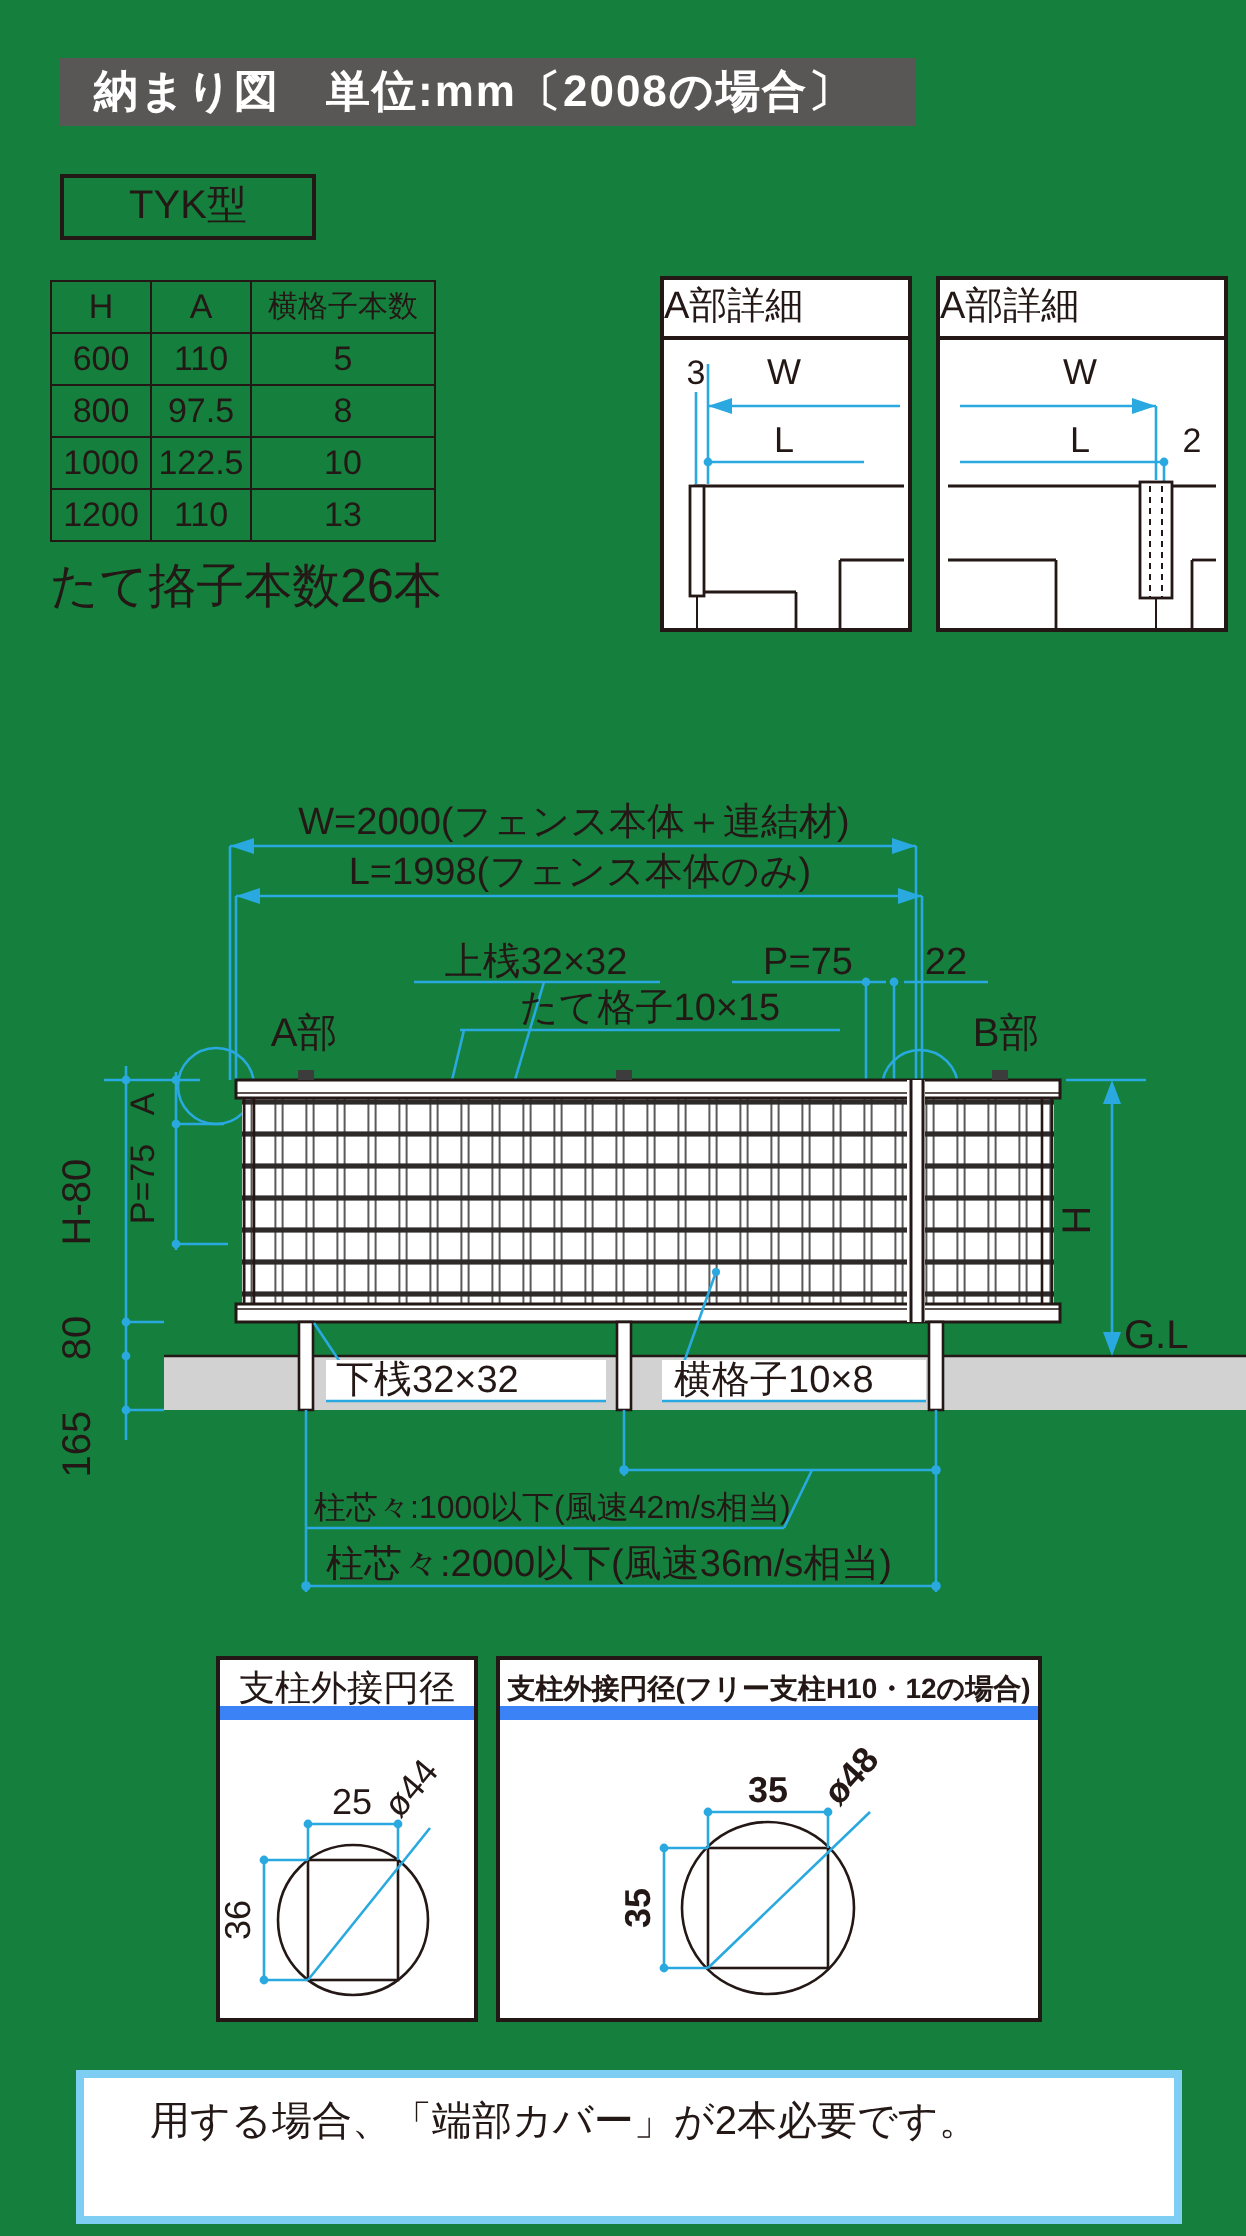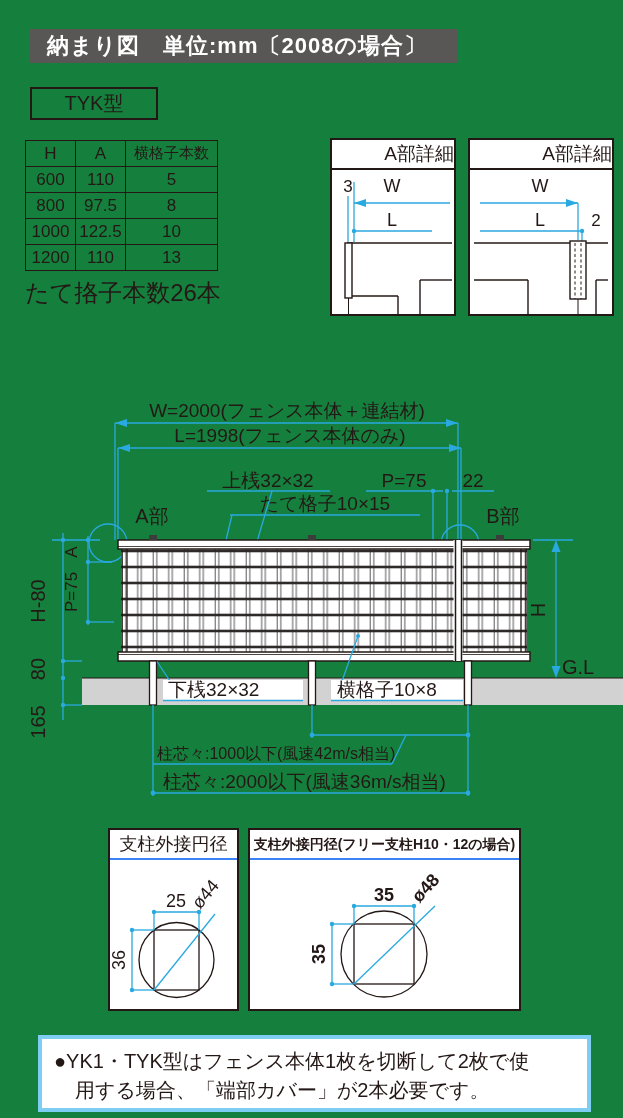--- a/index.html
+++ b/index.html
@@ -15,31 +15,31 @@
   table.spec { position:absolute; left:25px; top:140px; border-collapse:collapse; }
   table.spec th, table.spec td { border:1.8px solid #231815; text-align:center;
     font-weight:normal; font-size:17px; height:26px; padding:0 2px; }
   table.spec th.c1, table.spec td.c1 { width:50px; }
   table.spec th.c2, table.spec td.c2 { width:50px; }
   table.spec th.c3, table.spec td.c3 { width:92px; font-size:15px; }
   table.spec td.c3 { font-size:17px; }
   .table-note { position:absolute; left:25px; top:277px; font-size:24px; }
 
   .detail-box { position:absolute; top:138px; border:2px solid #231815; background:#fff; }
-  .detail-box .d-title { height:30px; border-bottom:2px solid #231815; text-align:right;
+  .detail-box .d-title { height:30px; border-bottom:2px solid #231815; text-align:left;
     font-size:19px; line-height:28px; }
   #detail-a { left:330px; width:126px; height:178px; }
   #detail-b { left:468px; width:146px; height:178px; }
 
   .type-label { position:absolute; left:28px; top:345px; font-size:21px; }
 
   #main-svg { position:absolute; left:0; top:390px; }
 
   .circle-box { position:absolute; top:828px; border:2px solid #231815; background:#fff; }
-  .circle-box .d-title { height:30px; border-bottom:2px solid #3b82f6; text-align:center;
+  .circle-box .d-title { height:30px; border-bottom:7px solid #3b82f6; text-align:center;
     line-height:28px; }
   #circle-box-1 { left:108px; width:131px; height:183px; }
   #circle-box-1 .d-title { font-size:18px; }
   #circle-box-2 { left:248px; width:273px; height:183px;font-weight:bold; }
   #circle-box-2 .d-title { font-size:14px; }
 
   .footnote { position:absolute; left:38px; top:1035px; width:553px; height:77px;
     border:4px solid #7ecef4; background:#fff; padding:8px 12px; font-size:20px;
     line-height:1.45; }
   .footnote .fn2 { padding-left:21px; }
@@ -321,17 +321,16 @@
       <line class="cy" x1="82" y1="124" x2="104" y2="124"></line>
       <circle class="cyf" cx="82" cy="64" r="2.2"></circle>
       <circle class="cyf" cx="82" cy="124" r="2.2"></circle>
       <text font-size="18" text-anchor="middle" transform="rotate(-90 75 94)" x="75" y="94">35</text>
       <line class="cy" x1="104" y1="124" x2="185" y2="46"></line>
       <text font-size="18" text-anchor="middle" transform="rotate(-48 180 32)" x="180" y="32">ø48</text>
     </svg>
   </div>
 
   <div class="footnote">
-    <div>●YK1・TYK型はフェンス本体1枚を切断して2枚で使</div>
     <div class="fn2">用する場合、「端部カバー」が2本必要です。</div>
   </div>
 
 </div>
 
 </body></html>

